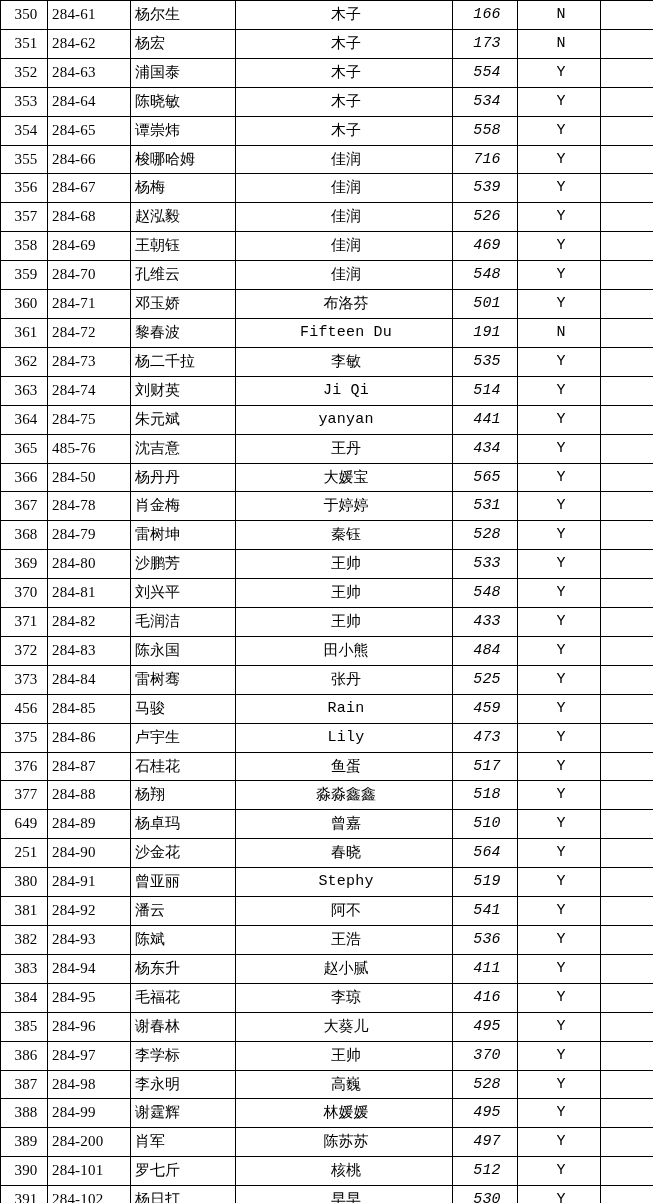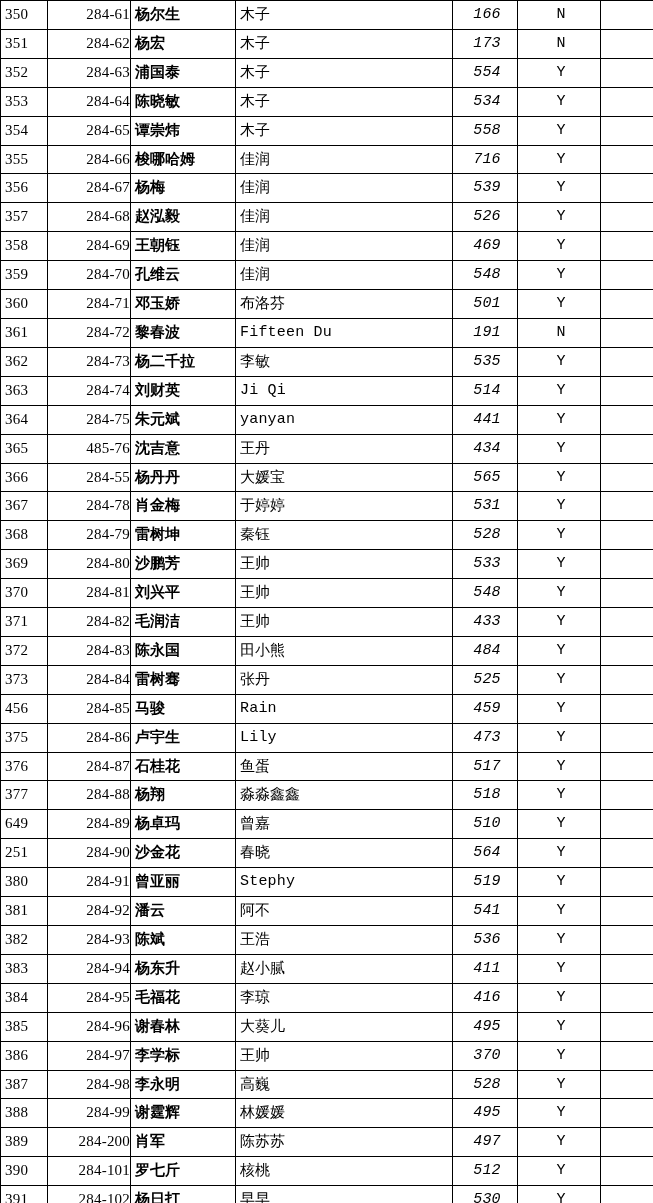--- a/index.html
+++ b/index.html
@@ -29,24 +29,24 @@
     border: 1px solid #000000;
     height: 27.9px;
     padding: 0 0 0 4px;
     font-size: 15px;
     line-height: 27.9px;
     color: #000000;
     overflow: hidden;
     white-space: nowrap;
     vertical-align: middle;
   }
-  td.c-idx   { width: 42px;  text-align: left; padding-left: 0; font-family: "Liberation Serif", serif; }
-  td.c-code  { width: 78px;  text-align: right; padding-left: 0; font-family: "Liberation Serif", serif; }
-  td.c-name  { width: 100px; text-align: left; font-weight: bold; }
-  td.c-alias { width: 212px; text-align: left; margin-top: 18px; }
+  td.c-idx   { width: 42px;  text-align: center; padding-left: 0; font-family: "Liberation Serif", serif; }
+  td.c-code  { width: 78px;  text-align: left; padding-left: 0; font-family: "Liberation Serif", serif; }
+  td.c-name  { width: 100px; text-align: left; }
+  td.c-alias { width: 212px; text-align: center; margin-top: 18px; }
   td.c-num   { width: 60px;  text-align: center; padding-left: 0; font-style: italic; }
   td.c-flag  { width: 78px;  text-align: center; padding-left: 0; }
   td.c-blank { width: 77px;  text-align: center; padding-left: 0; }
   .latin { font-family: "Liberation Mono", monospace; font-size: 14px; letter-spacing: 0.2px; }
 </style>
 </head>
 <body>
 
 <div id="sheet">
   <table class="grid">
@@ -190,21 +190,21 @@
           <td class="c-idx latin">365</td>
           <td class="c-code latin">485-76</td>
           <td class="c-name">沈吉意</td>
           <td class="c-alias">王丹</td>
           <td class="c-num latin">434</td>
           <td class="c-flag latin">Y</td>
           <td class="c-blank"></td>
         </tr>
         <tr>
           <td class="c-idx latin">366</td>
-          <td class="c-code latin">284-55</td>
+          <td class="c-code latin">284-50</td>
           <td class="c-name">杨丹丹</td>
           <td class="c-alias">大媛宝</td>
           <td class="c-num latin">565</td>
           <td class="c-flag latin">Y</td>
           <td class="c-blank"></td>
         </tr>
         <tr>
           <td class="c-idx latin">367</td>
           <td class="c-code latin">284-78</td>
           <td class="c-name">肖金梅</td>

